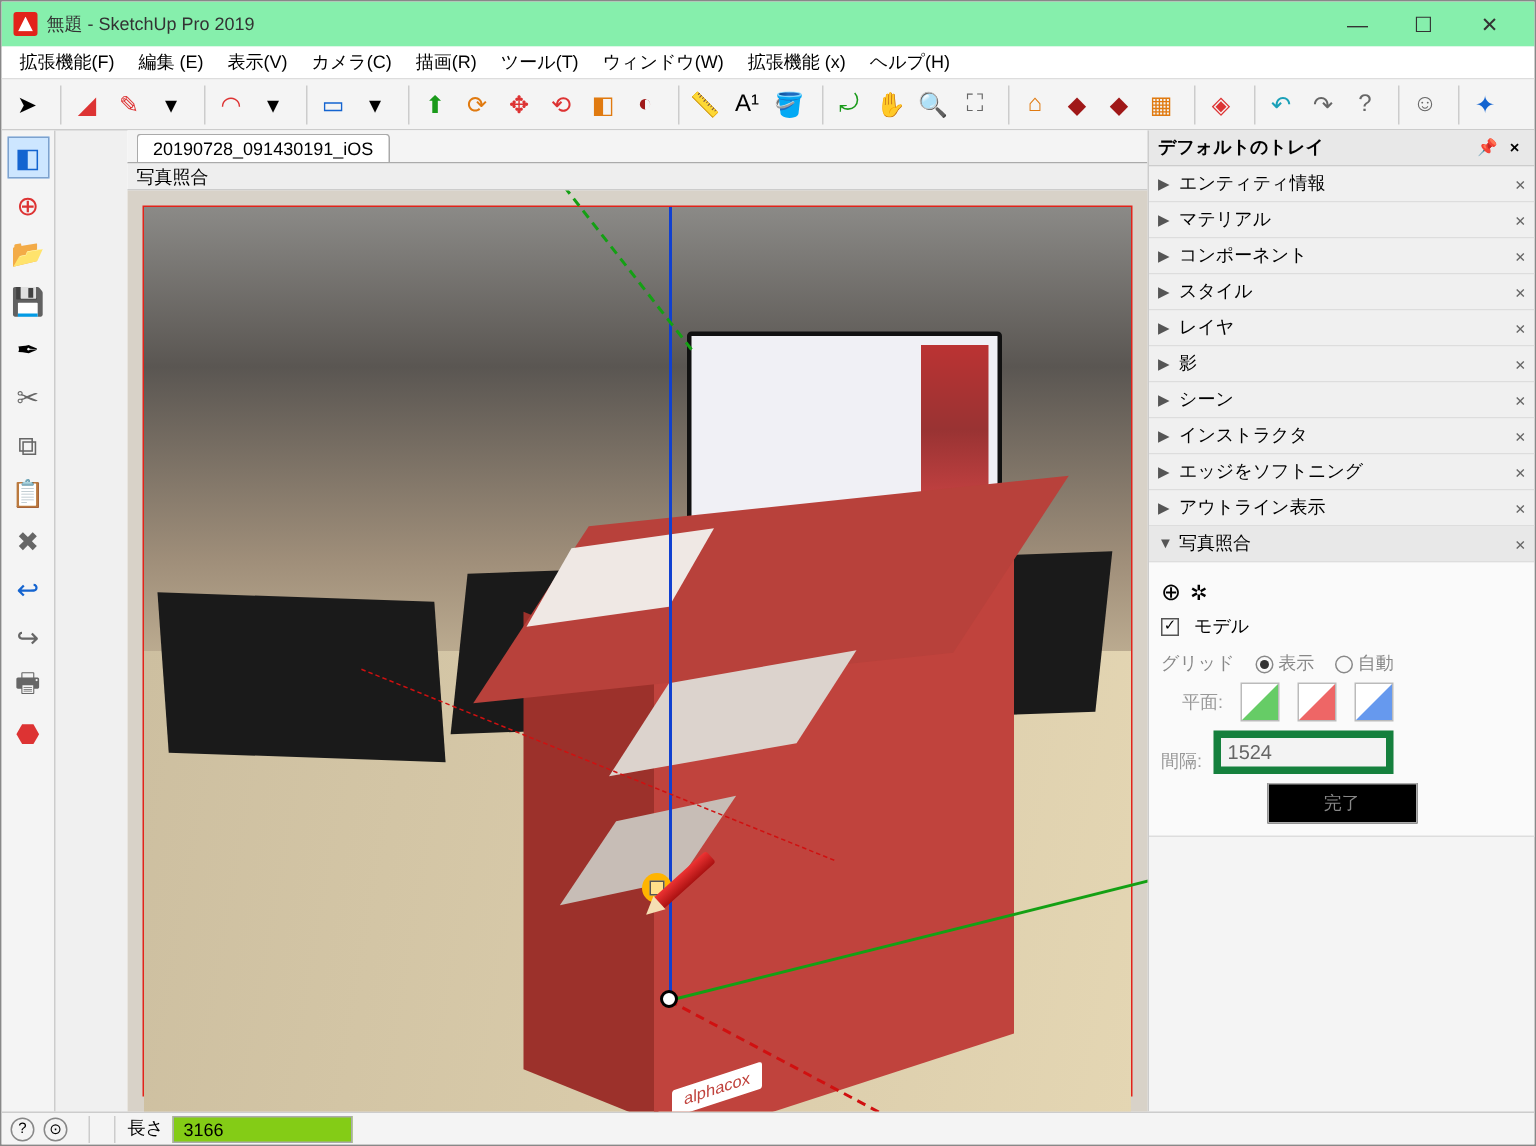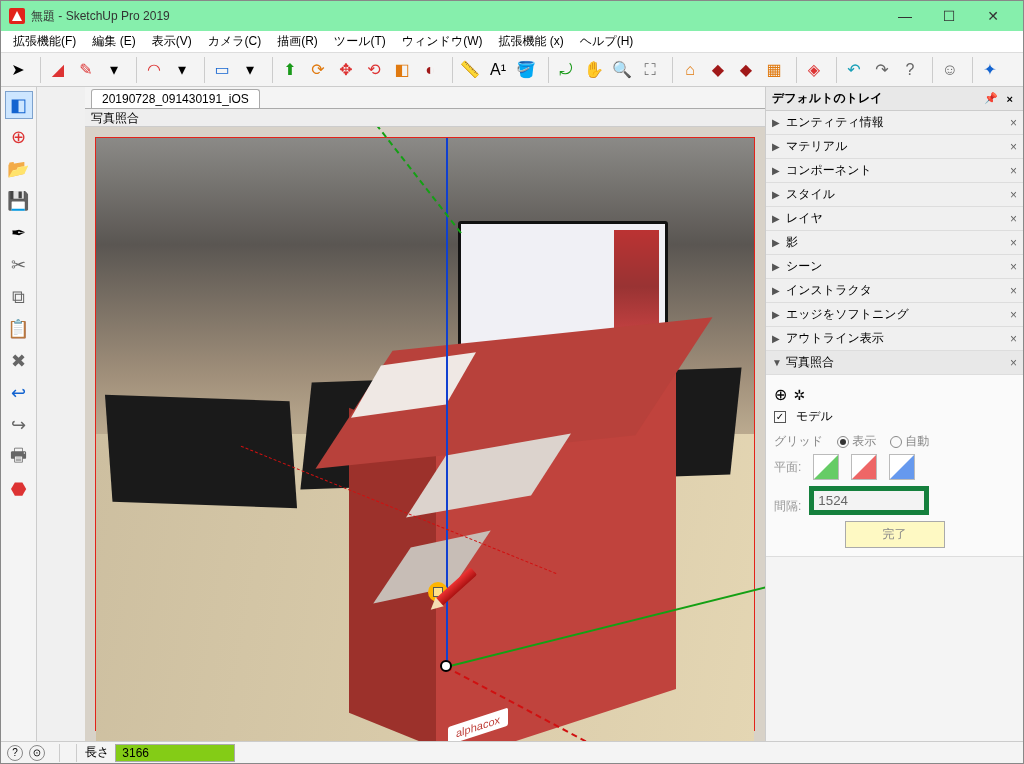--- a/index.html
+++ b/index.html
@@ -60,28 +60,28 @@
   .match-photo-body { padding:6px 8px; background:#fafafa; border-bottom:1px solid #ddd; }
   .mp-row { display:flex; align-items:center; gap:6px; margin:4px 0; }
   .mp-btn { flex:1; background:#efefef; border:1px solid #aaa; padding:4px 6px; font-size:11px; text-align:center; }
   .mp-target { width:20px; height:20px; border:2px solid #333; border-radius:50%; position:relative; }
   .mp-target::before, .mp-target::after { content:""; position:absolute; background:#333; }
   .mp-target::before { left:8px; top:-4px; width:2px; height:26px; }
   .mp-target::after { top:8px; left:-4px; height:2px; width:26px; }
   .grid-row { display:flex; align-items:center; gap:14px; margin:8px 0 4px; color:#888; }
   .style-icons { display:flex; gap:12px; margin:6px 0; align-items:center; color:#999; }
   .si { width:28px; height:28px; border:1px solid #bbb; background:#fff; display:flex; align-items:center; justify-content:center; font-size:18px; }
-  .plane-row { display:flex; gap:12px; align-items:center; margin:4px 0; color:#999; }
+  .plane-row { display:flex; gap:12px; align-items:center; margin:4px 14px; color:#999; }
   .pi { width:26px; height:26px; border:1px solid #bbb; background:#fff; }
   .pi.r { background:linear-gradient(135deg,#fff 49%, #e66 51%); }
   .pi.g { background:linear-gradient(135deg,#fff 49%, #6c6 51%); }
   .pi.b { background:linear-gradient(135deg,#fff 49%, #69e 51%); }
   .spacing-row { display:flex; align-items:flex-end; gap:8px; margin:6px 0; color:#999; }
   .spacing-row input { width:120px; background:#f3f3f3; border:5px solid #15803d; padding:2px 4px; color:#666; }
-  .done-btn { width:100px; margin:6px auto 2px; display:block; background:#fef9c3; border:1px solid #aaa; padding:4px 0; color:#888; text-align:center; }
+  .done-btn { width:100px; margin:6px auto 2px; display:block; background:#000000; border:1px solid #aaa; padding:4px 0; color:#888; text-align:center; }
 
   .statusbar { height:22px; border-top:1px solid #ccc; background:#f4f4f4; display:flex; align-items:center; font-size:12px; padding:0 6px; }
   .status-icon { width:16px; height:16px; border:1px solid #888; border-radius:50%; margin-right:6px; display:flex; align-items:center; justify-content:center; font-size:10px; }
   .status-sep { width:1px; height:18px; background:#ccc; margin:0 8px; }
   .status-field { border:1px solid #aaa; background:#84cc16; padding:1px 6px; min-width:120px; height:18px; }
   .radio { width:12px; height:12px; border:1px solid #888; border-radius:50%; display:inline-flex; align-items:center; justify-content:center; margin-right:3px; vertical-align:middle; }
   .radio.on::after { content:""; width:6px; height:6px; background:#333; border-radius:50%; }
   .chk { width:12px; height:12px; border:1px solid #555; display:inline-flex; align-items:center; justify-content:center; margin-right:4px; vertical-align:middle; }
   .chk.on::after { content:"✓"; font-size:10px; line-height:10px; }
 

